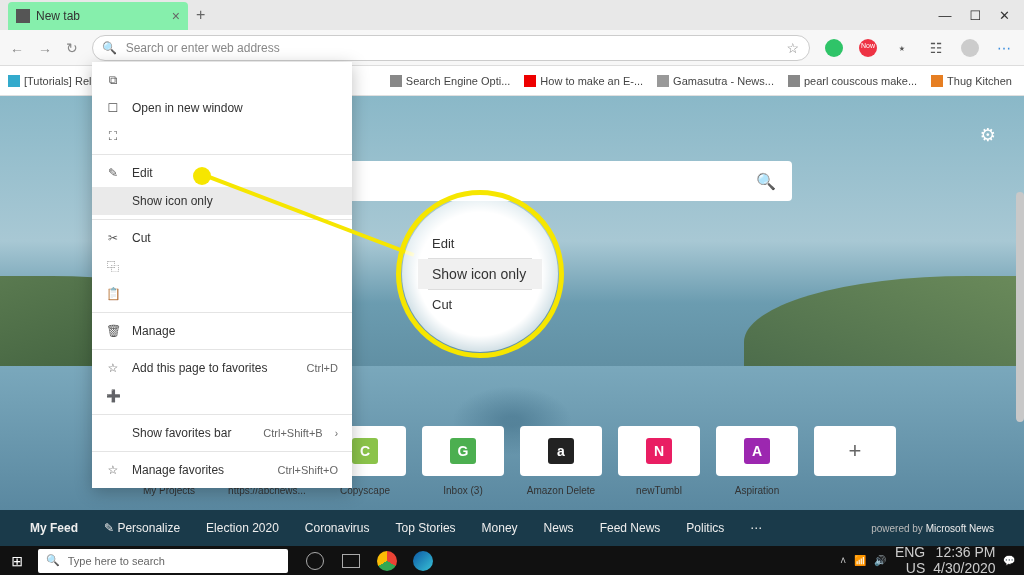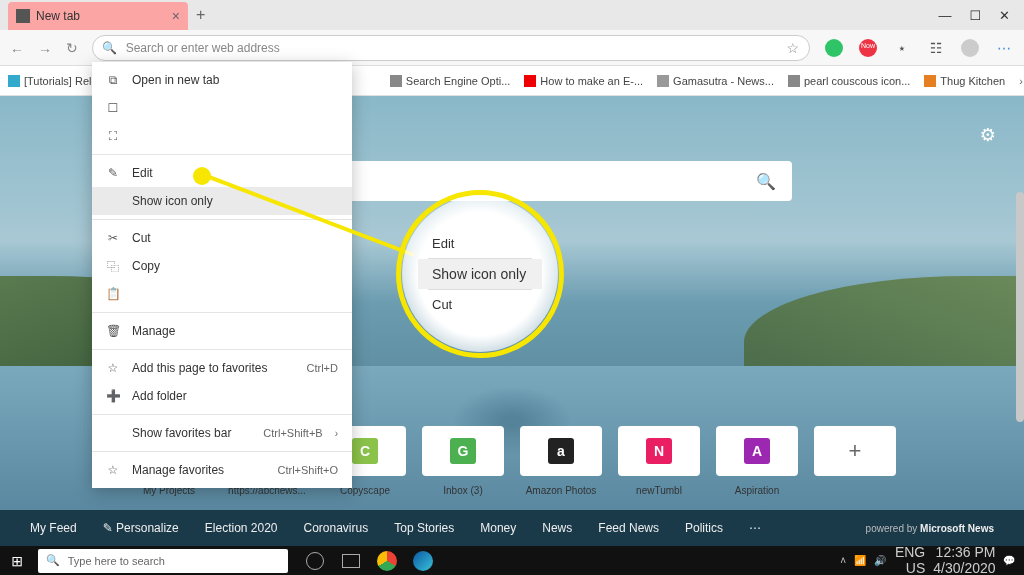--- a/index.html
+++ b/index.html
@@ -1,20 +1,20 @@
 <!DOCTYPE html>
 <html><head>
 <meta charset="utf-8">
 <style>
 * { margin: 0; padding: 0; box-sizing: border-box; font-family: 'Segoe UI', Arial, sans-serif; }
 body { width: 1024px; height: 575px; overflow: hidden; background: #f3f3f3; position: relative; }
 
 
 .titlebar { height: 30px; background: #e8e8e8; display: flex; align-items: center; }
-.tab { background: #fca5a5; height: 28px; margin: 2px 0 0 8px; padding: 0 8px; display: flex; align-items: center; gap: 6px; border-radius: 4px 4px 0 0; min-width: 180px; font-size: 12px; color: #333; }
+.tab { background: #86efac; height: 28px; margin: 2px 0 0 8px; padding: 0 8px; display: flex; align-items: center; gap: 6px; border-radius: 4px 4px 0 0; min-width: 180px; font-size: 12px; color: #333; }
 .tab-icon { width: 14px; height: 14px; background: #555; display: inline-block; }
 .tab-close { margin-left: auto; font-size: 14px; color: #666; cursor: pointer; }
 .new-tab { margin-left: 8px; font-size: 16px; color: #666; cursor: pointer; }
 .win-controls { margin-left: auto; display: flex; gap: 18px; padding: 0 14px; font-size: 13px; color: #333; }
 
 
 .toolbar { height: 36px; background: #f7f7f7; display: flex; align-items: center; padding: 0 10px; gap: 14px; border-bottom: 1px solid #ddd; }
 .nav-icon { color: #888; font-size: 14px; cursor: pointer; }
 .addressbar { flex: 1; height: 26px; background: #fff; border: 1px solid #ccc; border-radius: 14px; display: flex; align-items: center; padding: 0 10px; gap: 8px; font-size: 12px; color: #888; }
 .addr-star { color: #888; font-size: 14px; }
@@ -47,23 +47,23 @@
 .tiles { position: absolute; bottom: 34px; left: 50%; transform: translateX(-50%); display: flex; gap: 16px; }
 .tile { width: 82px; background: #fff; border-radius: 4px; height: 50px; display: flex; align-items: center; justify-content: center; }
 .tile-plus { font-size: 22px; color: #666; }
 .tile-letter { width: 26px; height: 26px; border-radius: 3px; color: #fff; display: flex; align-items: center; justify-content: center; font-size: 14px; font-weight: bold; }
 .tile-labels { position: absolute; bottom: 14px; left: 50%; transform: translateX(-50%); display: flex; gap: 16px; }
 .tile-label { width: 82px; text-align: center; font-size: 10px; color: #333; }
 
 
 .feedbar { height: 36px; background: #1a3a4a; display: flex; align-items: center; padding: 0 30px; gap: 26px; font-size: 12px; color: #eee; }
 .feed-item { cursor: pointer; white-space: nowrap; }
-.feed-item.bold { font-weight: 400; }
+.feed-item.bold { font-weight: 700; }
 .feed-powered { margin-left: auto; font-size: 10px; color: #bbb; }
-.feed-powered b { font-weight: 700; color: #eee; }
+.feed-powered b { font-weight: 400; color: #eee; }
 
 
 .taskbar { height: 29px; background: #111; display: flex; align-items: center; padding: 0 0 0 0; }
 .start { width: 34px; height: 29px; display: flex; align-items: center; justify-content: center; color: #fff; font-size: 14px; }
 .task-search { background: #fff; height: 24px; margin: 0 4px; width: 250px; display: flex; align-items: center; padding: 0 8px; gap: 8px; font-size: 11px; color: #666; border-radius: 2px; }
 .task-icons { display: flex; gap: 6px; margin-left: 8px; }
 .task-icon { width: 30px; height: 29px; display: flex; align-items: center; justify-content: center; }
 .task-circ { width: 18px; height: 18px; border: 1.5px solid #aaa; border-radius: 50%; }
 .task-sq { width: 18px; height: 14px; border: 1.5px solid #aaa; }
 .task-browser { width: 20px; height: 20px; border-radius: 50%; }
@@ -147,21 +147,21 @@
   <span class="bm">
       <span class="bm-icon yt"></span>
       <span>How to make an E-...</span>
     </span>
   <span class="bm">
       <span class="bm-icon g"></span>
       <span>Gamasutra - News...</span>
     </span>
   <span class="bm">
       <span class="bm-icon"></span>
-      <span>pearl couscous icon...</span>
+      <span>pearl couscous make...</span>
     </span>
   <span class="bm">
       <span class="bm-icon o"></span>
       <span>Thug Kitchen</span>
     </span>
   <span class="bm-chev">›</span>
 
 </div>
 
 <div class="ntp">
@@ -194,21 +194,21 @@
       </div>
       <div class="tile">
         <span class="tile-plus">+</span>
       </div>
     </div>
   <div class="tile-labels" id="tile-labels">
       <div class="tile-label">My Projects</div>
       <div class="tile-label">https://abcnews...</div>
       <div class="tile-label">Copyscape</div>
       <div class="tile-label">Inbox (3)</div>
-      <div class="tile-label">Amazon Photos</div>
+      <div class="tile-label">Amazon Delete</div>
       <div class="tile-label">newTumbl</div>
       <div class="tile-label">Aspiration</div>
       <div class="tile-label"></div>
     </div>
 
   <div class="scrollbar"></div>
 </div>
 
 <div class="feedbar" id="feedbar">
     <span class="feed-item bold">My Feed</span>
@@ -256,63 +256,61 @@
       <div>12:36 PM</div>
       <div>4/30/2020</div>
     </div>
     <span>💬</span>
   </div>
 </div>
 
 <div class="ctxmenu" id="ctxmenu">
     <div class="ctx-item">
       <span class="ctx-icon">⧉</span>
-      <span class="ctx-label">Open in new tab</span>
     </div>
     <div class="ctx-item">
       <span class="ctx-icon">☐</span>
+      <span class="ctx-label">Open in new window</span>
     </div>
     <div class="ctx-item">
       <span class="ctx-icon">⛶</span>
     </div>
     <div class="ctx-sep"></div>
     <div class="ctx-item">
       <span class="ctx-icon">✎</span>
       <span class="ctx-label">Edit</span>
     </div>
     <div class="ctx-item hover">
       <span class="ctx-icon"></span>
       <span class="ctx-label">Show icon only</span>
     </div>
     <div class="ctx-sep"></div>
     <div class="ctx-item">
       <span class="ctx-icon">✂</span>
       <span class="ctx-label">Cut</span>
     </div>
     <div class="ctx-item">
       <span class="ctx-icon">⿻</span>
-      <span class="ctx-label">Copy</span>
     </div>
     <div class="ctx-item disabled">
       <span class="ctx-icon">📋</span>
     </div>
     <div class="ctx-sep"></div>
     <div class="ctx-item">
       <span class="ctx-icon">🗑</span>
       <span class="ctx-label">Manage</span>
     </div>
     <div class="ctx-sep"></div>
     <div class="ctx-item">
       <span class="ctx-icon">☆</span>
       <span class="ctx-label">Add this page to favorites</span>
       <span class="ctx-short">Ctrl+D</span>
     </div>
     <div class="ctx-item">
       <span class="ctx-icon">➕</span>
-      <span class="ctx-label">Add folder</span>
     </div>
     <div class="ctx-sep"></div>
     <div class="ctx-item">
       <span class="ctx-icon"></span>
       <span class="ctx-label">Show favorites bar</span>
       <span class="ctx-short">Ctrl+Shift+B</span>
       <span class="ctx-arrow">›</span>
     </div>
     <div class="ctx-sep"></div>
     <div class="ctx-item">

